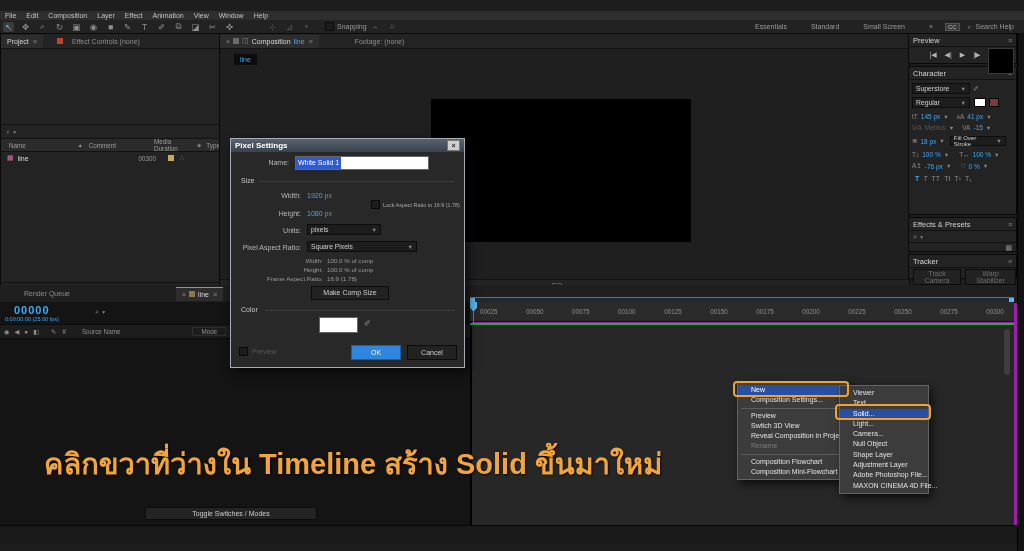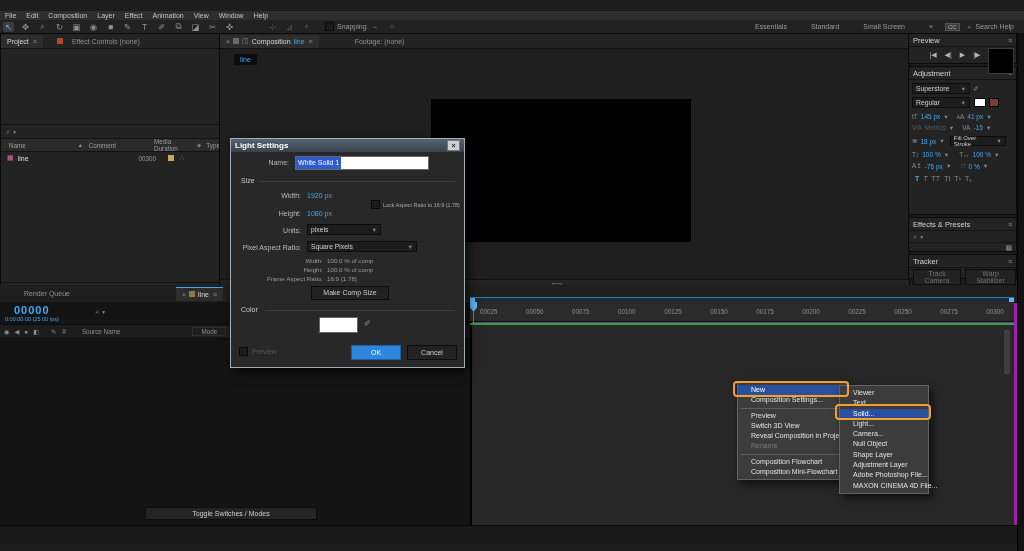--- a/index.html
+++ b/index.html
@@ -197,21 +197,21 @@
         <span>|◀</span>
         <span>◀|</span>
         <span>▶</span>
         <span>|▶</span>
         <span>▶|</span>
       </div>
     </div>
 
     <div class="panel" style="height:147px;margin-top:2px;">
       <div class="phead">
-        <span>Adjustment</span>
+        <span>Character</span>
         <span class="pmenu">≡</span>
       </div>
       <div class="abs" style="left:80px;top:15px;width:24px;height:24px;background:#000;border:1px solid #3a3a3a;"></div>
       <div class="row" style="margin:3px 3px 0 3px;">
         <div class="dd" style="width:58px;">
           <span>Superstore</span>
           <span class="ddc">▼</span>
         </div>
         <span class="dim" style="margin-left:3px;font-size:7px;">✐</span>
       </div>
@@ -366,21 +366,21 @@
 
     <div class="abs" style="left:470px;top:38px;width:544px;height:2px;background:#17b234;"></div>
 
     <div class="abs" style="left:472px;top:40px;width:542px;height:200px;background:#272727;"></div>
     <div class="abs" style="left:1004px;top:44px;width:6px;height:46px;background:#3e3e3e;border-radius:3px;"></div>
     <div class="abs" style="left:0;top:240px;width:1017px;height:18px;background:#191919;border-top:1px solid #060606;"></div>
   </div>
 
   <div class="abs dlg">
     <div class="dlgtitle">
-      <span>Light Settings</span>
+      <span>Pixel Settings</span>
       <span class="dlgx">×</span>
     </div>
 
     <div class="abs" style="left:0;top:20px;width:58px;text-align:right;">Name:</div>
     <div class="abs" style="left:64px;top:17px;width:132px;height:12px;background:#fff;border:1px solid #666;">
       <span style="background:#2f5bd0;color:#fff;font-size:7px;line-height:12px;padding:0 2px;display:inline-block;">White Solid 1</span>
     </div>
 
     <div class="abs grp" style="left:10px;top:38px;">Size</div>
     <div class="abs grpline" style="left:28px;top:42px;width:196px;"></div>
@@ -470,14 +470,15 @@
     <div class="ctxitem"><span>Null Object</span></div>
     <div class="ctxitem"><span>Shape Layer</span></div>
     <div class="ctxitem"><span>Adjustment Layer</span></div>
     <div class="ctxitem"><span>Adobe Photoshop File...</span></div>
     <div class="ctxitem"><span>MAXON CINEMA 4D File...</span></div>
   </div>
 
   <div class="obox" style="left:733px;top:381px;width:112px;height:12px;"></div>
   <div class="obox" style="left:835px;top:404px;width:92px;height:12px;"></div>
 
+  <div class="abs annot">คลิกขวาที่ว่างใน Timeline สร้าง Solid ขึ้นมาใหม่</div>
 
 </div>
 
 </body></html>

